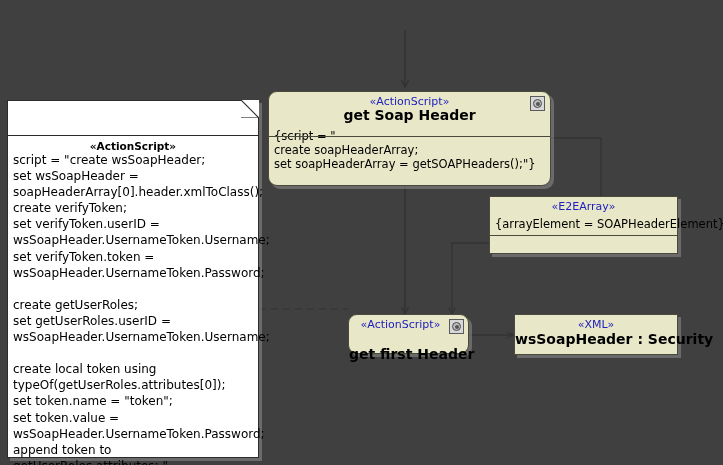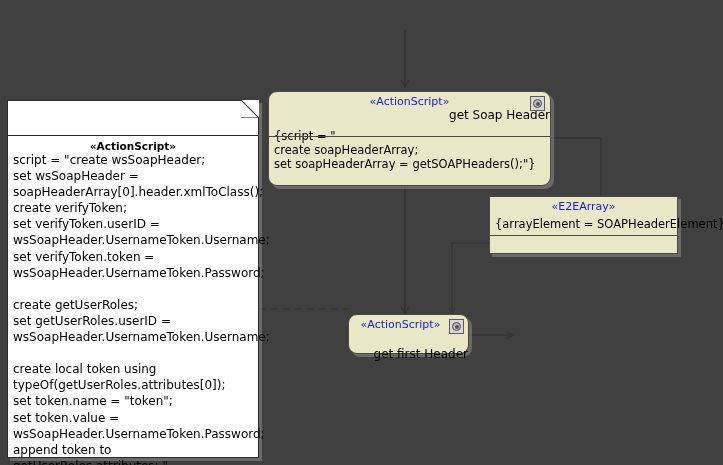--- a/index.html
+++ b/index.html
@@ -36,23 +36,23 @@
   .node .stereo {
     color: #2020c0;
     font-size: 11px;
     text-align: center;
     padding-top: 3px;
     line-height: 13px;
     white-space: nowrap;
   }
   .node .nname {
     color: #000000;
-    font-size: 12px;
-    font-weight: normal;
-    text-align: right;
+    font-size: 14px;
+    font-weight: bold;
+    text-align: center;
     line-height: 15px;
     white-space: nowrap;
   }
   .node .nbody {
     color: #000000;
     font-size: 11.5px;
     line-height: 14px;
     padding: 2px 5px 3px 5px;
     white-space: pre-line;
   }
@@ -202,20 +202,24 @@
 
   <div class="node rounded" style="left:348px; top:314px; width:121px; height:40px;">
     <div class="stereo" style="padding-right:16px;">«ActionScript»</div>
     <div class="nname" style="margin-top:16px;">get first Header</div>
     <div class="badge" style="right:4px; top:4px;">
       <i class="r1"></i>
         <i class="r2"></i>
     </div>
   </div>
 
+  <div class="node" style="left:514px; top:314px; width:164px; height:41px;">
+    <div class="stereo">«XML»</div>
+    <div class="nname" style="margin-top:1px;">wsSoapHeader : Security</div>
+  </div>
 
   <div class="note" style="left:7px; top:100px; width:252px; height:358px;">
     <div class="note-shape"></div>
     <svg class="fold" viewBox="0 0 18 18" width="18" height="18">
       <path d="M0,0 L18,18 L0,18 Z" fill="#ffffff" stroke="none"></path>
       <path d="M0,0 L18,18" stroke="#2b2b2b" stroke-width="1.2" fill="none"></path>
       <path d="M0,18 L18,18" stroke="#2b2b2b" stroke-width="1.2" fill="none"></path>
     </svg>
     <div class="note-inner">
       <div class="note-sep" style="top:35px;"></div>

